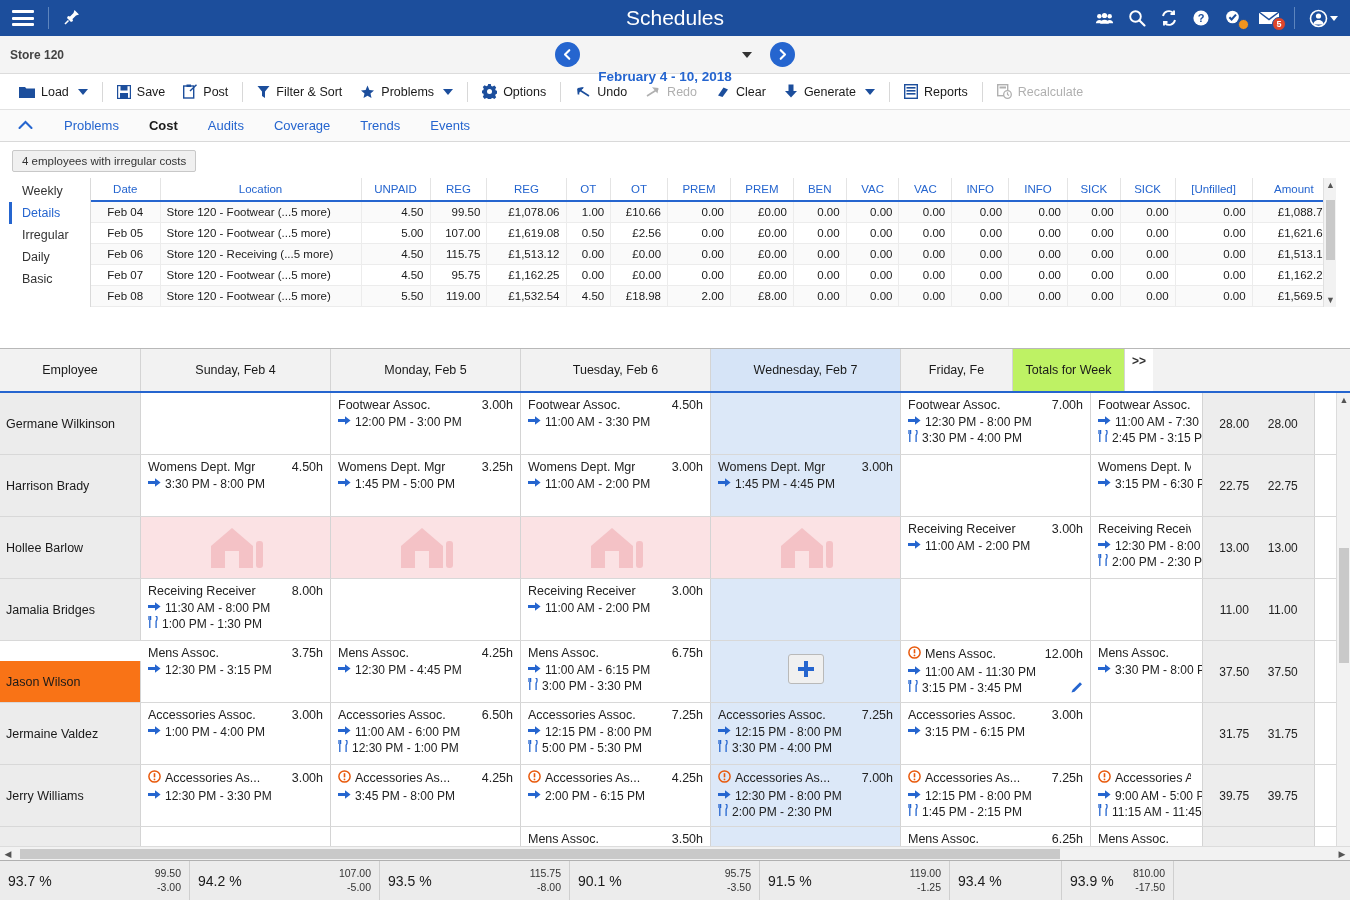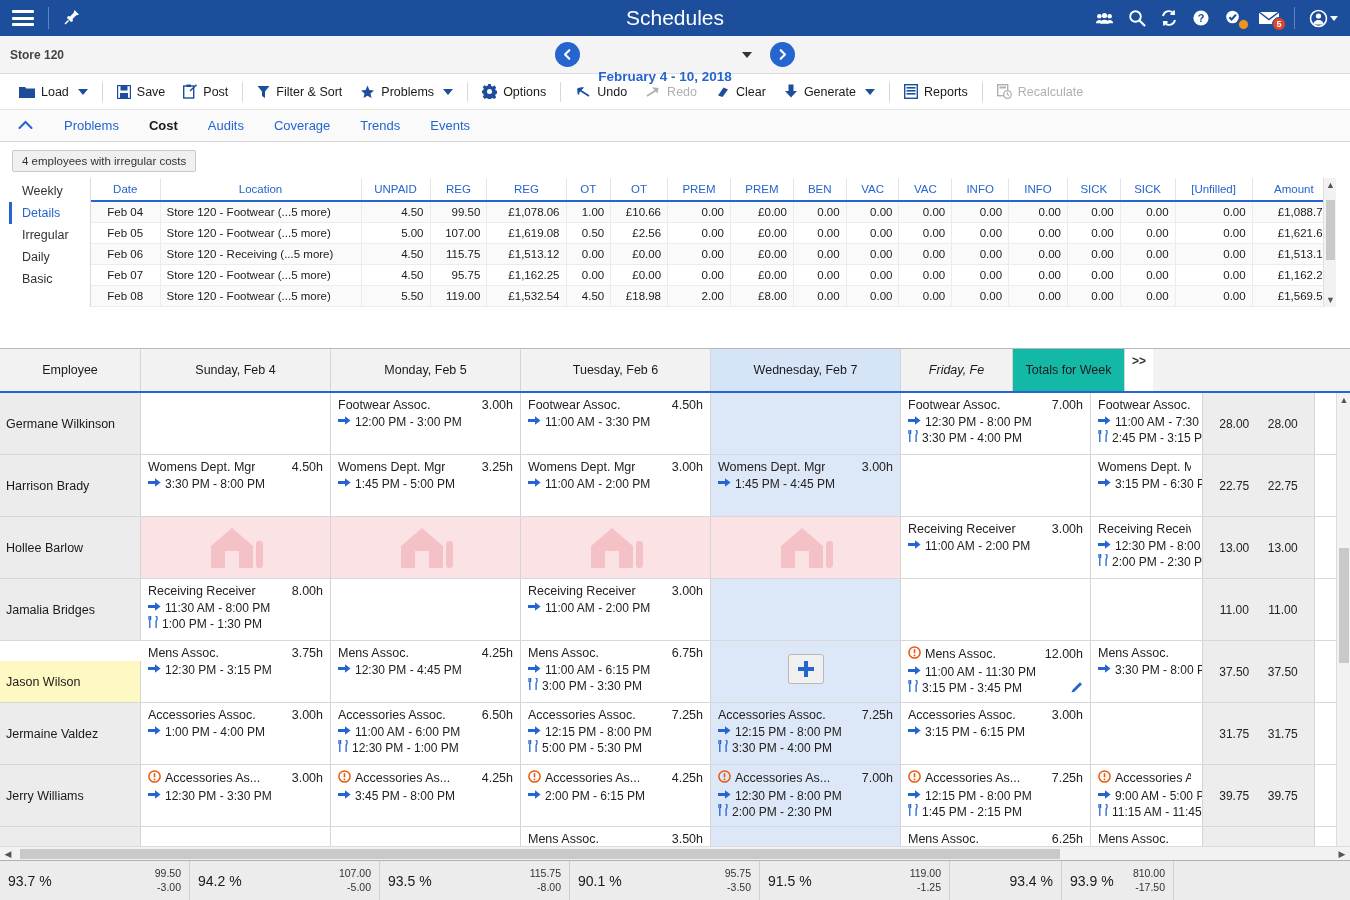--- a/index.html
+++ b/index.html
@@ -141,38 +141,38 @@
   .sched-head {
     display: flex; height: 44px; flex-shrink: 0;
     background: #f2f2f2; border-bottom: 2px solid #2565cf;
   }
   .sh-cell {
     display: flex; align-items: center; justify-content: center;
     font-size: 12.5px; color: #1a1a1a;
     border-right: 1px solid #d4d4d4;
   }
   .sh-cell.sel { background: #d6e4f7; }
-  .sh-cell.totals { background: #14b8a6; }
+  .sh-cell.totals { background: #bef264; }
   .sh-expand {
     width: 28px; display: flex; align-items: flex-start; justify-content: center;
     padding-top: 5px; font-size: 12px; color: #333; font-weight: bold;
     background: #fff; cursor: pointer; border-bottom: 2px solid #2565cf;
     margin-bottom: -2px;
   }
   .sched-rows { flex: 1; overflow: hidden; display: flex; }
   .rows-area { flex: 1; overflow: hidden; }
   .row {
     display: flex; border-bottom: 1px solid #d8d8d8; min-height: 62px;
   }
   .cell-name {
     display: flex; align-items: center; padding-left: 6px;
     font-size: 12.5px; background: #ececec; border-right: 1px solid #d4d4d4;
     color: #1a1a1a;
   }
-  .cell-name.sel { background: #fef9c3; margin-top: 20px; }
+  .cell-name.sel { background: #f97316; margin-top: 20px; }
   .cell {
     border-right: 1px solid #d4d4d4; padding: 5px 7px 4px 7px;
     position: relative; overflow: hidden;
   }
   .cell.sel { background: #dce8f8; }
   .cell.off { background: #fbe2e4; display:flex; align-items:center; justify-content:center; }
   .cell.totals {
     background: #ededed; display: flex; align-items: center;
     justify-content: space-around; font-size: 12px;
   }
@@ -609,21 +609,21 @@
   </div>
 </div>
 
 <div class="sched">
   <div class="sched-head" id="schedhead">
       <div class="sh-cell" style="width: 141px; flex: 0 0 141px;">Employee</div>
       <div class="sh-cell" style="width: 190px; flex: 0 0 190px;">Sunday, Feb 4</div>
       <div class="sh-cell" style="width: 190px; flex: 0 0 190px;">Monday, Feb 5</div>
       <div class="sh-cell" style="width: 190px; flex: 0 0 190px;">Tuesday, Feb 6</div>
       <div class="sh-cell sel" style="width: 190px; flex: 0 0 190px;">Wednesday, Feb 7</div>
-      <div class="sh-cell" style="width: 112px; flex: 0 0 112px; font-style: italic;">Friday, Fe</div>
+      <div class="sh-cell" style="width: 112px; flex: 0 0 112px;">Friday, Fe</div>
       <div class="sh-cell totals" style="width: 112px; flex: 0 0 112px;">Totals for Week</div>
       <div class="sh-expand">&gt;&gt;</div>
     </div>
   <div class="sched-rows">
     <div class="rows-area" id="schedrows">
         <div class="row">
           <div class="cell-name" style="flex: 0 0 141px; width: 141px;">Germane Wilkinson</div>
           <div class="cell" style="flex: 0 0 190px; width: 190px;"></div>
           <div class="cell" style="flex: 0 0 190px; width: 190px;">
             <div class="shift-top">
@@ -1313,21 +1313,21 @@
     <div class="site-cell" style="flex: 0 0 190px; width: 190px;">
       <span class="site-pct">90.1 %</span>
     <span class="site-nums"><span>95.75</span><br>
     <span>-3.50</span></span>
     </div>
     <div class="site-cell" style="flex: 0 0 190px; width: 190px;">
       <span class="site-pct">91.5 %</span>
     <span class="site-nums"><span>119.00</span><br>
     <span>-1.25</span></span>
     </div>
-    <div class="site-cell" style="flex: 0 0 112px; width: 112px; justify-content: flex-end;">
+    <div class="site-cell" style="flex: 0 0 112px; width: 112px;">
       <span class="site-pct">93.4 %</span>
     <span class="site-nums"><span></span><br>
     <span></span></span>
     </div>
     <div class="site-cell" style="flex: 0 0 112px; width: 112px;">
       <span class="site-pct">93.9 %</span>
   <span class="site-nums"><span>810.00</span><br>
   <span>-17.50</span></span>
     </div>
   </div>

